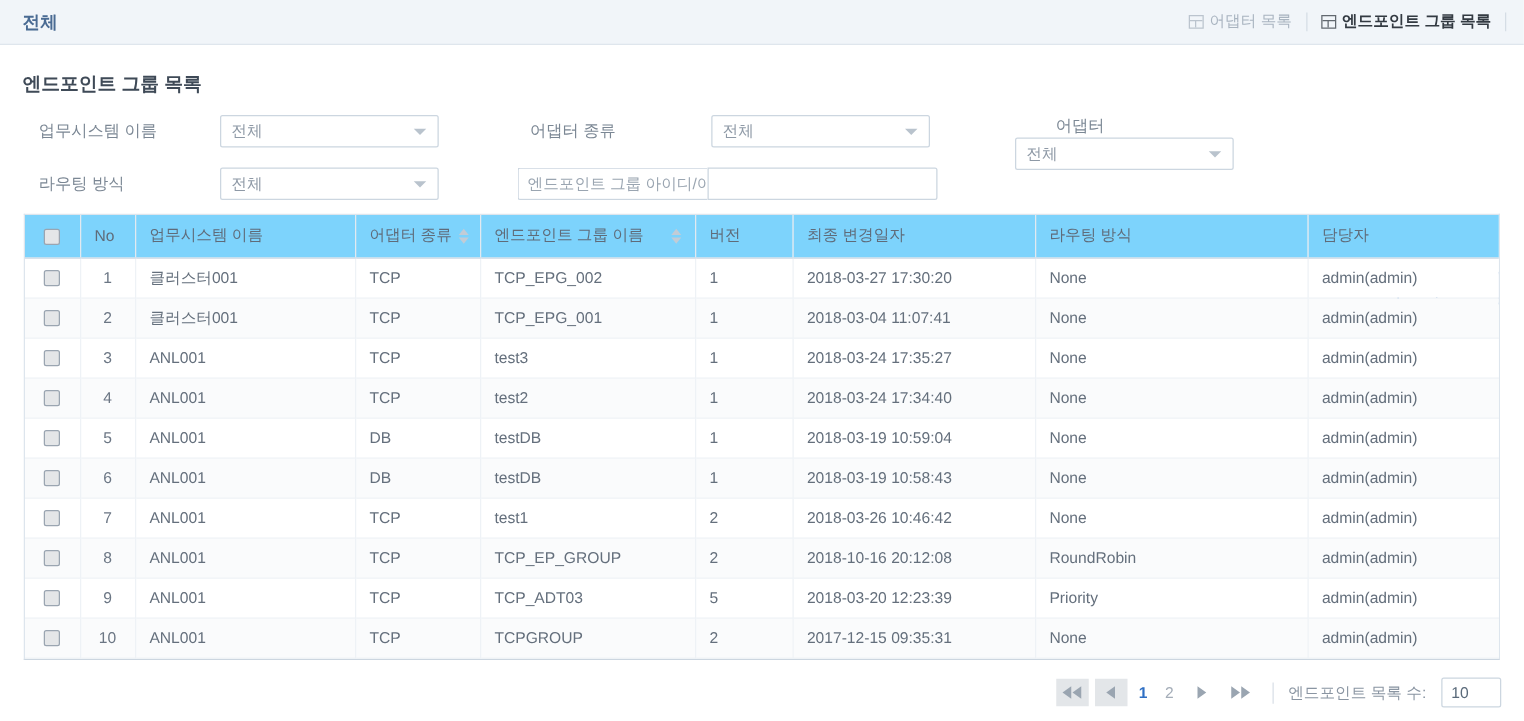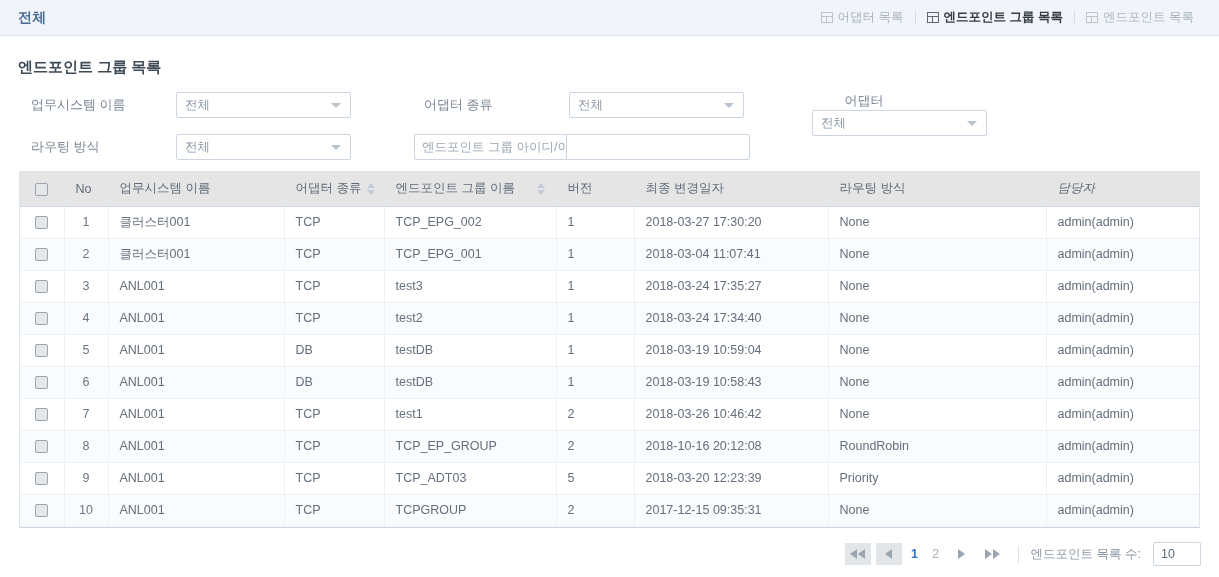--- a/index.html
+++ b/index.html
@@ -115,30 +115,30 @@
 
   
   .table-wrap {
     position: absolute; left: 19px; top: 171px;
     width: 1181px;
     border: 1px solid #dde5ed;
     border-bottom: 1px solid #ccd6e0;
   }
   table { border-collapse: collapse; width: 100%; table-layout: fixed; }
   thead th {
-    background: #e5e5e5;
+    background: #7dd3fc;
     border-bottom: 1px solid #ccd8e4;
     border-right: 1px solid #e2e9f0;
     height: 34px;
     font-size: 12.5px; font-weight: normal;
     color: #5f6b79;
     text-align: left; padding: 0 11px;
     white-space: nowrap;
   }
-  thead th:last-child { border-right: none; font-style: italic; }
+  thead th:last-child { border-right: none; }
   .th-inner { display: flex; align-items: center; gap: 6px; }
   .sorter {
     display: inline-flex; flex-direction: column; gap: 2px; flex: none;
   }
   .sorter i {
     display: block; width: 0; height: 0;
     border-left: 4px solid transparent;
     border-right: 4px solid transparent;
   }
   .sorter i.up { border-bottom: 5px solid #c2ccd6; }
@@ -246,24 +246,20 @@
       <span>어댑터 목록</span>
     </div>
     <div class="tab-sep"></div>
 
     <div class="tab active">
       <span class="grid-icon"></span>
       <span>엔드포인트 그룹 목록</span>
     </div>
     <div class="tab-sep"></div>
 
-    <div class="tab">
-      <span class="grid-icon"></span>
-      <span>엔드포인트 목록</span>
-    </div>
   </div>
 </div>
 
 <div class="page-title">엔드포인트 그룹 목록</div>
 
 <div class="filters">
 
   <div class="frow">
     <div class="fld" style="left:31px; top:8px;">
       <span class="flabel" style="width:145px;">업무시스템 이름</span>

